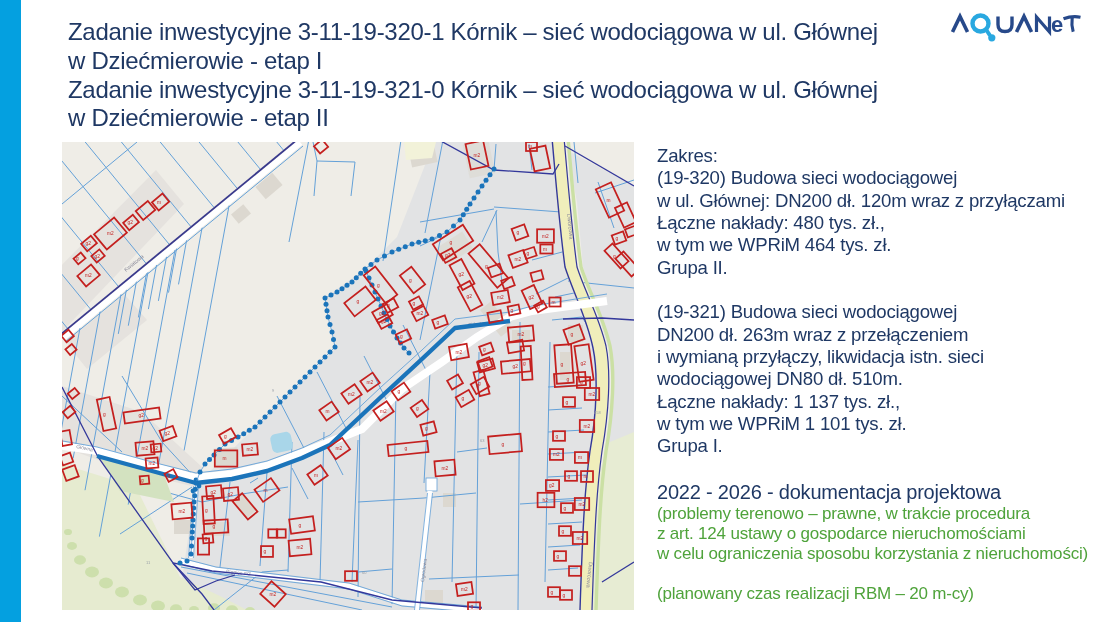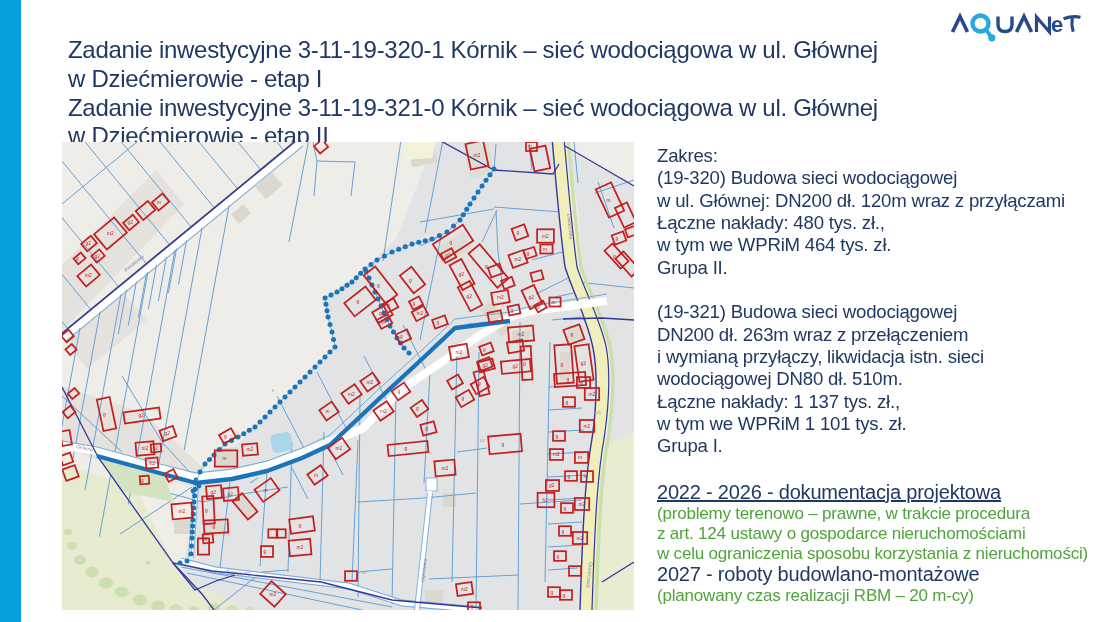--- a/index.html
+++ b/index.html
@@ -2,21 +2,21 @@
 <html><head><meta charset="utf-8">
 <style>
 html,body{margin:0;padding:0;width:1115px;height:622px;overflow:hidden;background:#fff;
  font-family:"Liberation Sans",sans-serif;}
 .abs{position:absolute;}
 </style></head>
 <body>
 
 <div class="abs" style="left:0;top:0;width:21px;height:622px;background:#04a0e0;"></div>
 
-<div class="abs" style="left:68px;top:18px;width:900px;color:#1f3864;font-size:24px;line-height:28.8px;letter-spacing:-0.3px;margin-top:18px;">
+<div class="abs" style="left:68px;top:18px;width:900px;color:#1f3864;font-size:24px;line-height:28.8px;letter-spacing:-0.3px;">
 Zadanie inwestycyjne 3-11-19-320-1 Kórnik – sieć wodociągowa w ul. Głównej<br>
 w Dziećmierowie - etap I<br>
 Zadanie inwestycyjne 3-11-19-321-0 Kórnik – sieć wodociągowa w ul. Głównej<br>
 w Dziećmierowie - etap II
 </div>
 
 <svg class="abs" style="left:946px;top:12px;" width="138" height="36" viewBox="0 0 138 36">
 
   <path d="M6.5 20 L14 4.5 L21.5 20" fill="none" stroke="#27498a" stroke-width="3.6"></path>
 
@@ -1014,19 +1014,19 @@
 (19-321) Budowa sieci wodociągowej<br>
 DN200 dł. 263m wraz z przełączeniem<br>
 i wymianą przyłączy, likwidacja istn. sieci<br>
 wodociągowej DN80 dł. 510m.<br>
 Łączne nakłady: 1 137 tys. zł.,<br>
 w tym we WPRiM 1 101 tys. zł.<br>
 Grupa I.
 </div>
 
 <div class="abs" style="left:657px;top:482px;width:470px;font-size:17px;line-height:20px;letter-spacing:-0.2px;">
-<span style="color:#1f3864;font-size:20px;text-decoration:underline;">2022 - 2026 - dokumentacja projektowa</span><br>
+<span style="color:#1f3864;font-size:20px;">2022 - 2026 - dokumentacja projektowa</span><br>
 <span style="color:#4fa33b;">(problemy terenowo – prawne, w trakcie procedura<br>
 z art. 124 ustawy o gospodarce nieruchomościami<br>
 w celu ograniczenia sposobu korzystania z nieruchomości)</span><br>
-<span style="color:#1f3864;font-size:20px;">2027 - roboty budowlano-montażowe</span><br>
+<br>
 <span style="color:#4fa33b;">(planowany czas realizacji RBM – 20 m-cy)</span>
 </div>
 
 </body></html>

